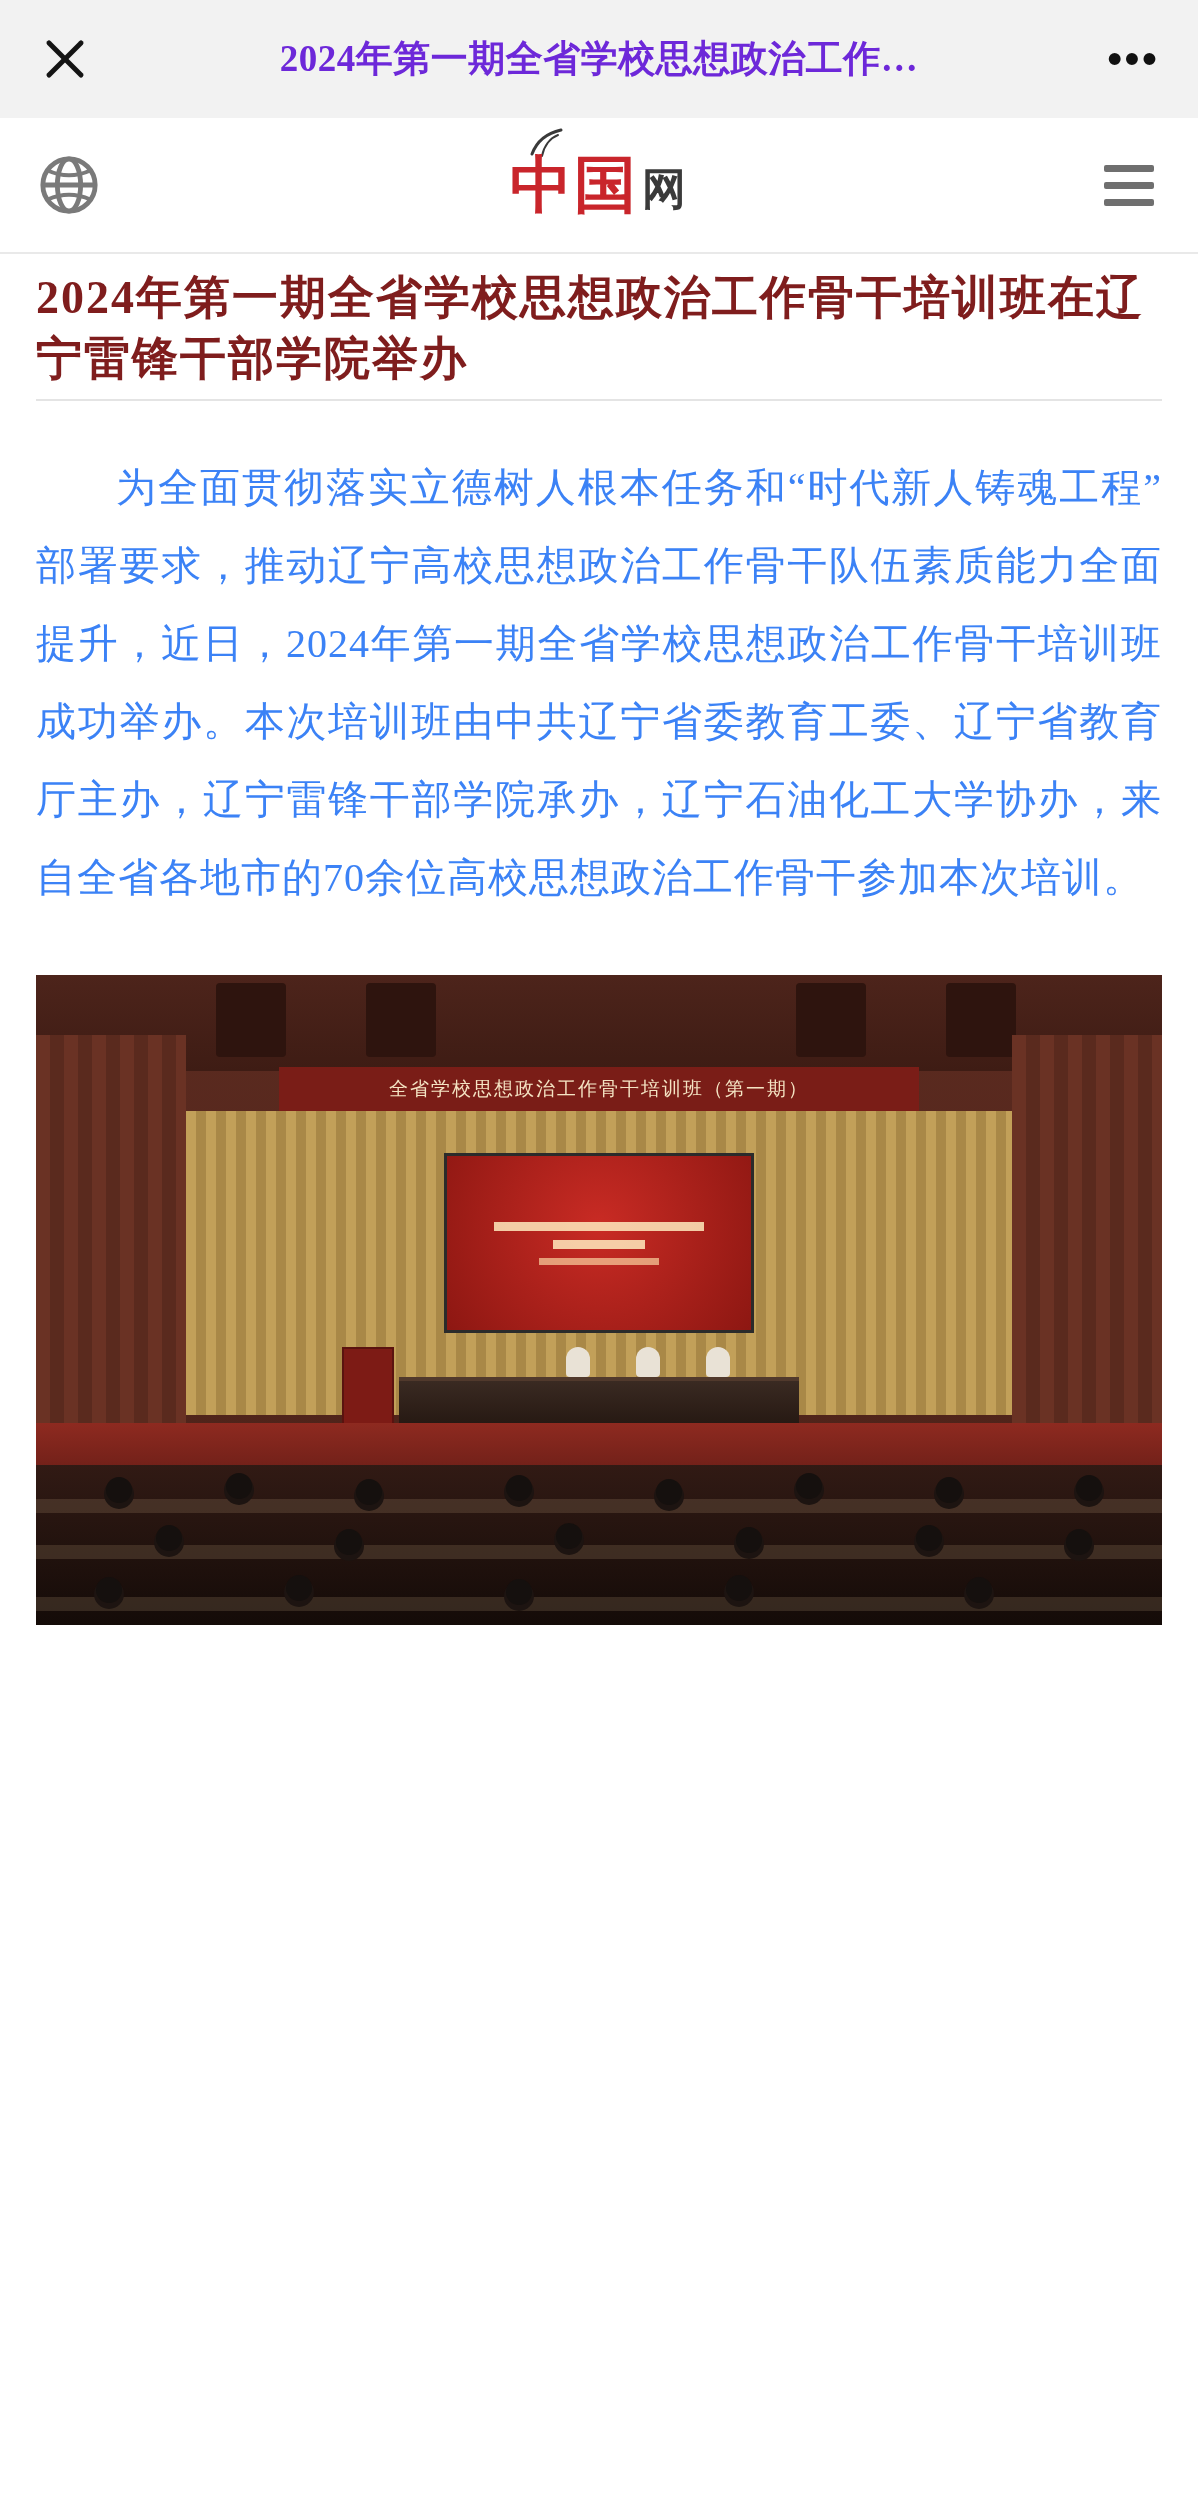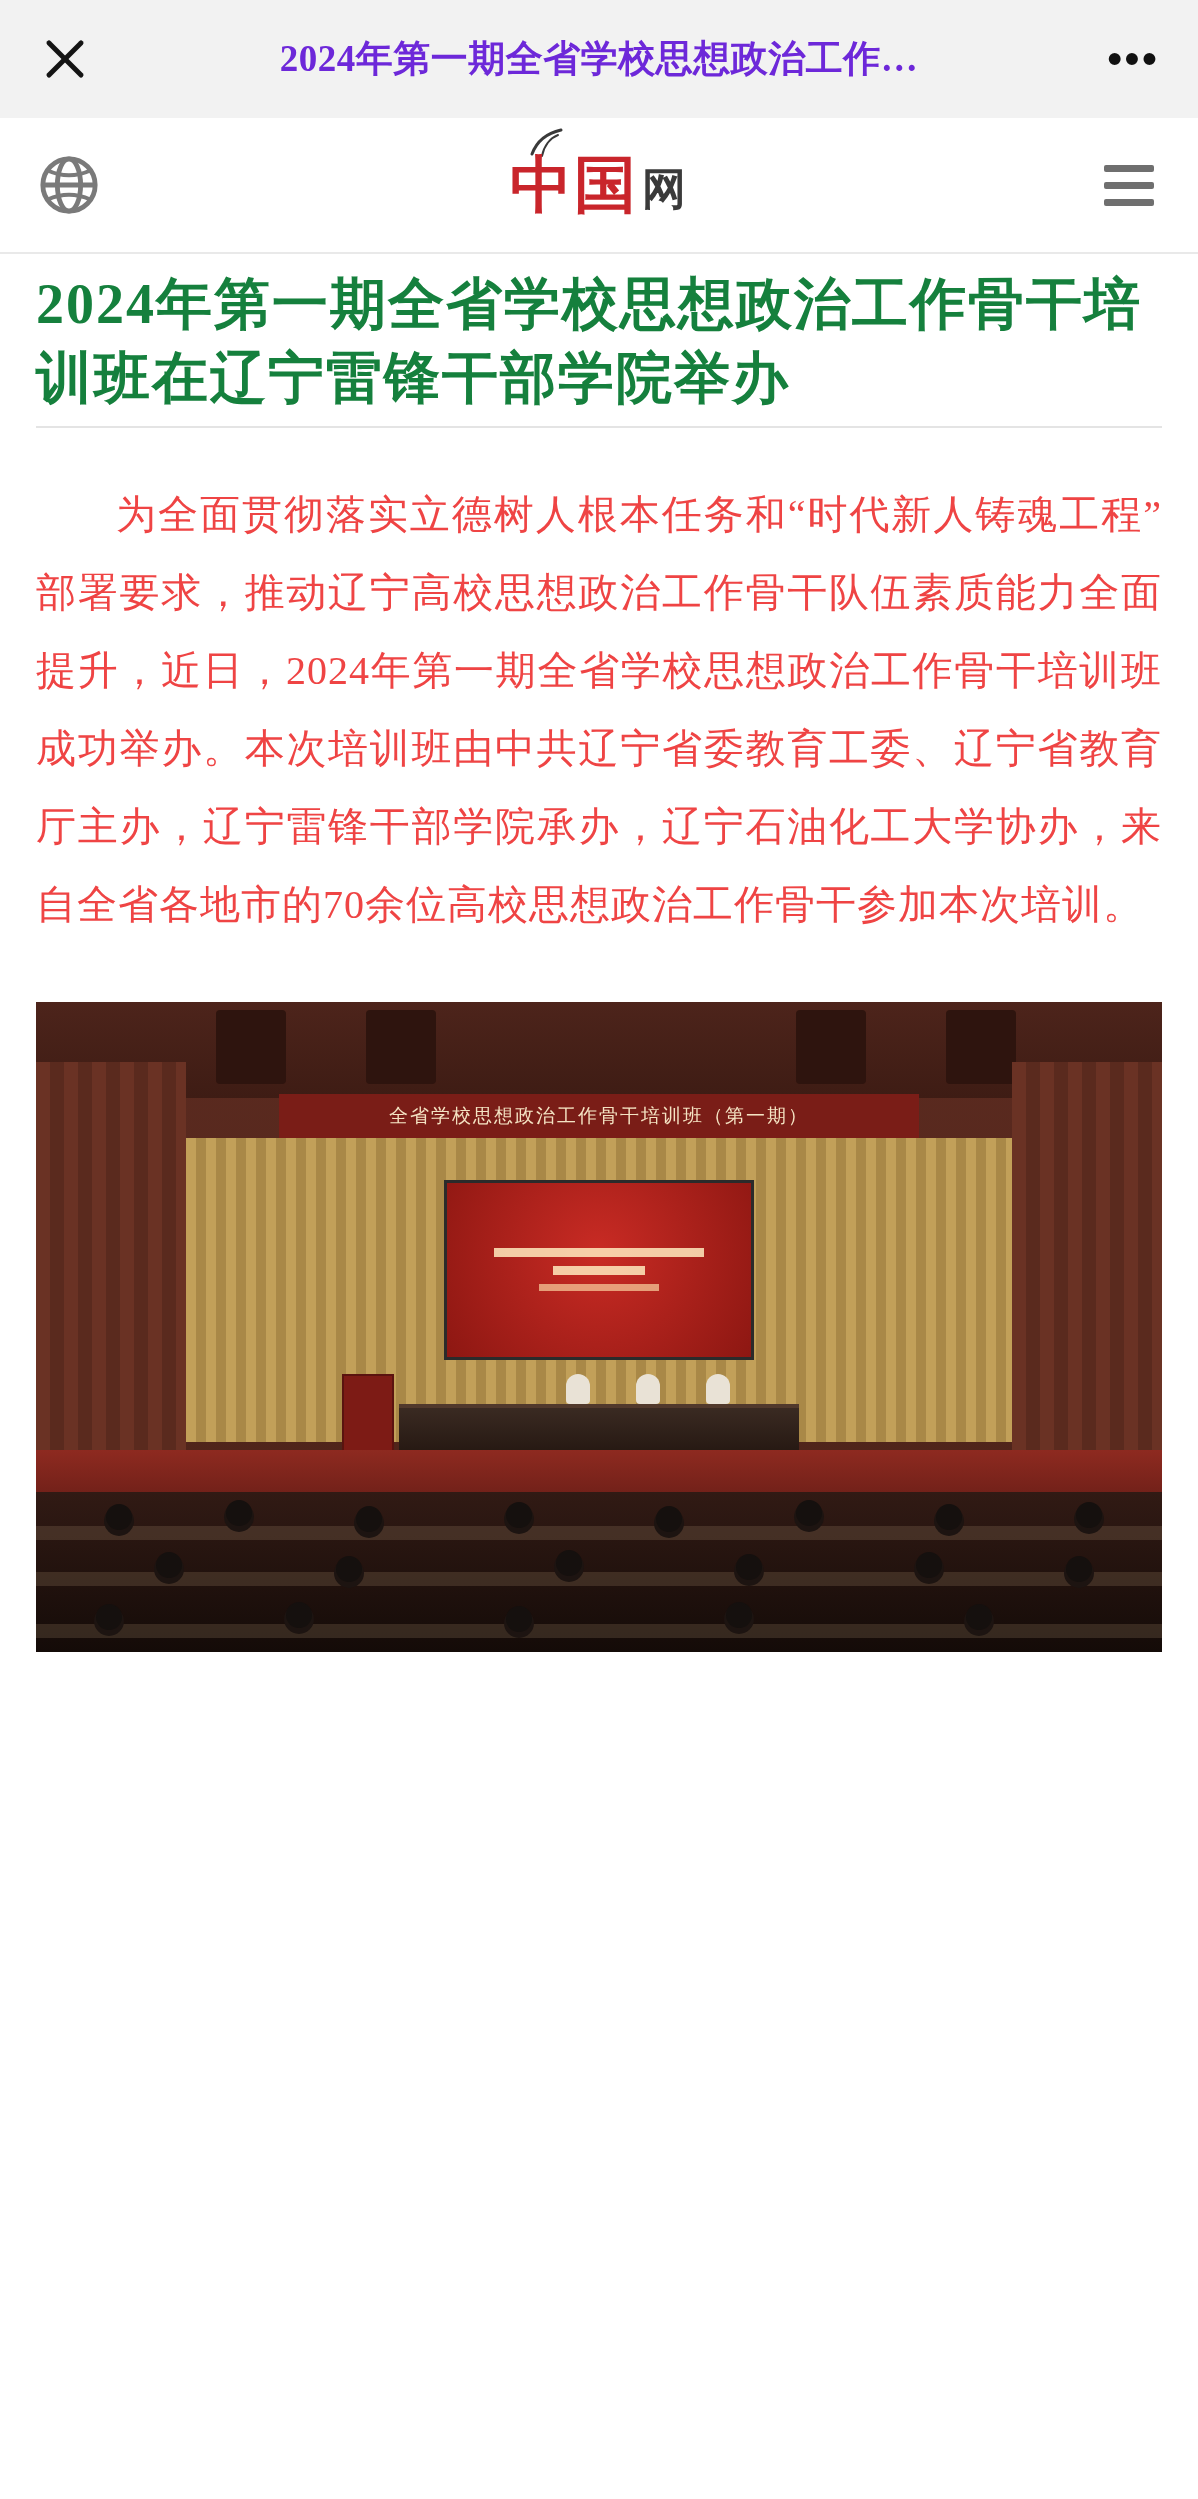--- a/index.html
+++ b/index.html
@@ -116,24 +116,24 @@
     font-family: "Liberation Serif", "DejaVu Serif", serif;
     font-size: 34px;
     color: #8e8e8e;
     letter-spacing: 3px;
   }
   .breadcrumb .crumb { cursor: pointer; }
   .breadcrumb .sep { color: #b4b4b4; font-size: 28px; letter-spacing: 0; }
 
   .headline {
     font-family: "Liberation Serif", "DejaVu Serif", serif;
-    font-size: 56px;
+    font-size: 46px;
     font-weight: 700;
     line-height: 1.32;
-    color: #15803d;
+    color: #7f1d1d;
     letter-spacing: 2px;
     padding: 14px 0 10px 0;
   }
 
   .meta {
     display: flex;
     align-items: center;
     gap: 34px;
     padding: 38px 0 34px 0;
     font-family: "Liberation Serif", "DejaVu Serif", serif;
@@ -145,21 +145,21 @@
   .divider {
     height: 2px;
     background: #e4e4e4;
     margin: 0 0 0 0;
   }
 
   .article-body {
     font-family: "Liberation Serif", "DejaVu Serif", serif;
     font-size: 40px;
     line-height: 1.95;
-    color: #ef4444;
+    color: #3b82f6;
     letter-spacing: 1px;
     padding: 48px 0 34px 0;
     text-align: justify;
   }
   .article-body p { text-indent: 2em; }
 
   .figure {
     margin: 24px 0 0 0;
     width: 100%;
     overflow: hidden;

